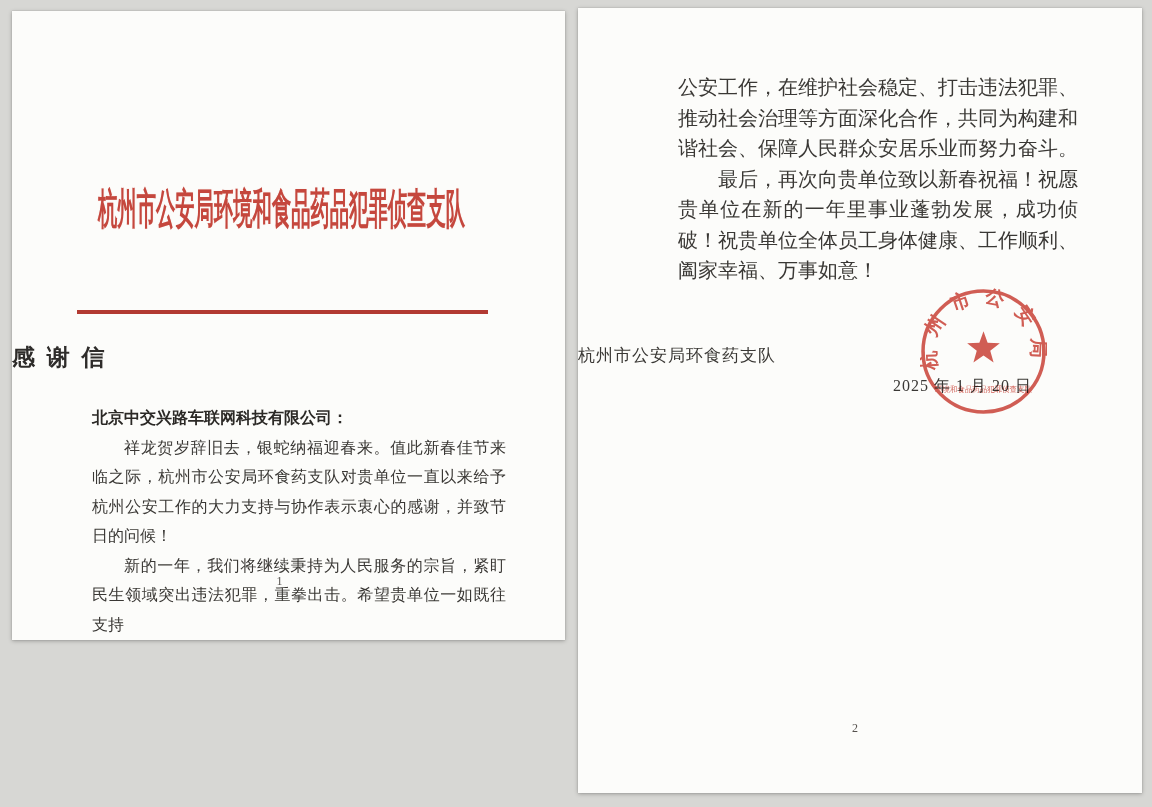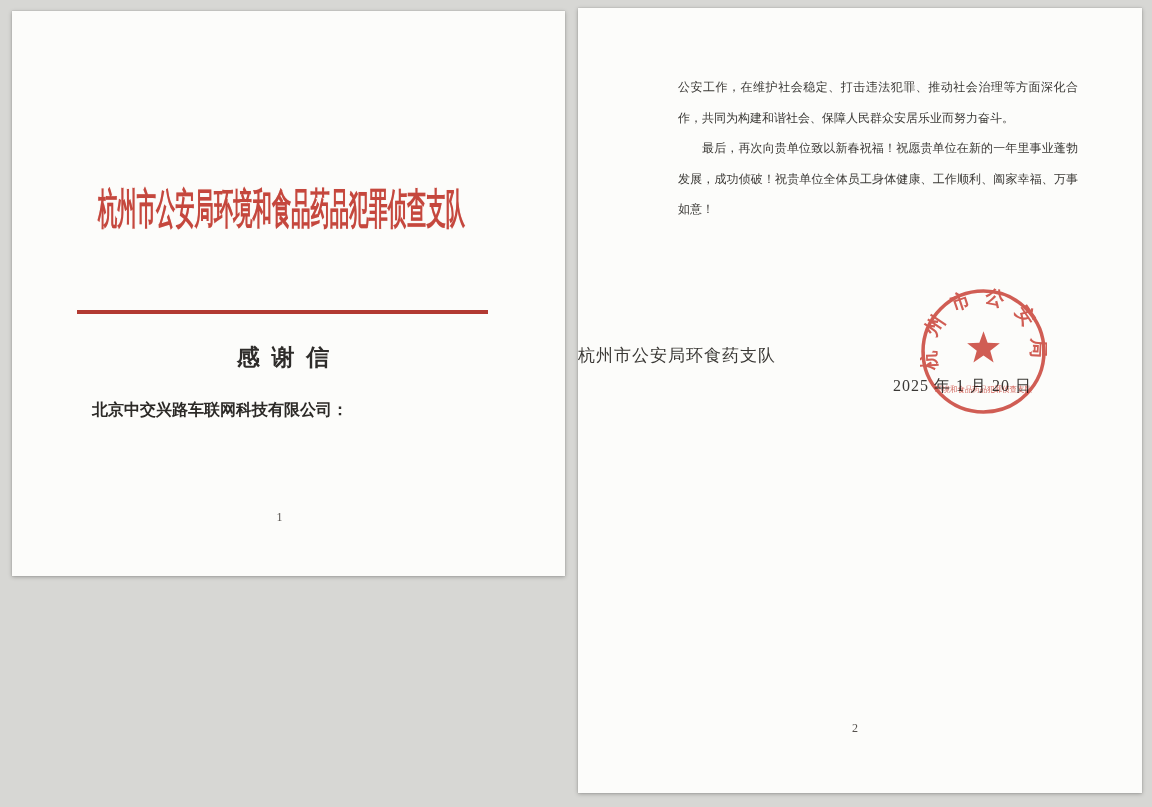--- a/index.html
+++ b/index.html
@@ -7,21 +7,21 @@
   body {
     background: #d7d7d4;
     font-family: "Liberation Serif", serif;
   }
   .stage { position: relative; width: 1152px; height: 807px; }
   .page {
     position: absolute;
     background: #fcfcfa;
     box-shadow: 0 1px 4px rgba(0,0,0,0.28), 0 0 1px rgba(0,0,0,0.2);
   }
-  .page-1 { left: 12px; top: 11px; width: 553px; height: 565px; }
+  .page-1 { left: 12px; top: 11px; width: 553px; height: 629px; }
   .page-2 { left: 578px; top: 8px; width: 564px; height: 785px; }
 
   .letterhead {
     position: absolute;
     top: 176px; left: 86px;
     white-space: nowrap;
     font-size: 42px;
     font-weight: 700;
     line-height: 1.05;
     color: #c5473d;
@@ -31,37 +31,38 @@
   }
   .red-rule {
     position: absolute;
     top: 299px; left: 65px;
     width: 411px; height: 4px;
     background: #b23a32;
   }
   .doc-title {
     position: absolute;
     top: 331px; left: 0; right: 8px;
-    text-align: center;
+    text-align: left;
     font-size: 23px;
     font-weight: 700;
     letter-spacing: 3px;
     color: #2e2c2a;
   }
   .body-block {
     position: absolute;
     color: #3a3835;
     text-align: justify;
   }
   .p1-body { top: 384px; left: 80px; width: 414px; font-size: 16px; line-height: 29.5px; }
-  .p2-body { top: 64px;  left: 100px; width: 400px; font-size: 12px; line-height: 30.5px; }
+  .p2-body { top: 64px;  left: 100px; width: 400px; font-size: 20px; line-height: 30.5px; }
   .addressee {
     font-family: "Liberation Sans", sans-serif;
     font-weight: 700;
     color: #2b2926;
+    margin-top: 8px;
   }
   .para { text-indent: 2em; }
   .para.no-indent { text-indent: 0; }
   .signature-line {
     position: absolute;
     top: 336px; left: 0; right: 95px;
     font-size: 17px;
     color: #3a3835;
     letter-spacing: 1px;
   }
@@ -95,20 +96,22 @@
 
 <div class="stage">
 
   <div class="page page-1">
     <div class="letterhead">杭州市公安局环境和食品药品犯罪侦查支队</div>
     <div class="red-rule"></div>
     <div class="doc-title">感 谢 信</div>
 
     <div class="body-block p1-body">
       <p class="addressee">北京中交兴路车联网科技有限公司：</p>
+      <p class="para">祥龙贺岁辞旧去，银蛇纳福迎春来。值此新春佳节来临之际，杭州市公安局环食药支队对贵单位一直以来给予杭州公安工作的大力支持与协作表示衷心的感谢，并致节日的问候！</p>
+      <p class="para">新的一年，我们将继续秉持为人民服务的宗旨，紧盯民生领域突出违法犯罪，重拳出击。希望贵单位一如既往支持</p>
     </div>
 
     <div class="page-number p1-num">1</div>
   </div>
 
   <div class="page page-2">
     <div class="body-block p2-body">
       <p class="para no-indent">公安工作，在维护社会稳定、打击违法犯罪、推动社会治理等方面深化合作，共同为构建和谐社会、保障人民群众安居乐业而努力奋斗。</p>
       <p class="para">最后，再次向贵单位致以新春祝福！祝愿贵单位在新的一年里事业蓬勃发展，成功侦破！祝贵单位全体员工身体健康、工作顺利、阖家幸福、万事如意！</p>
     </div>

